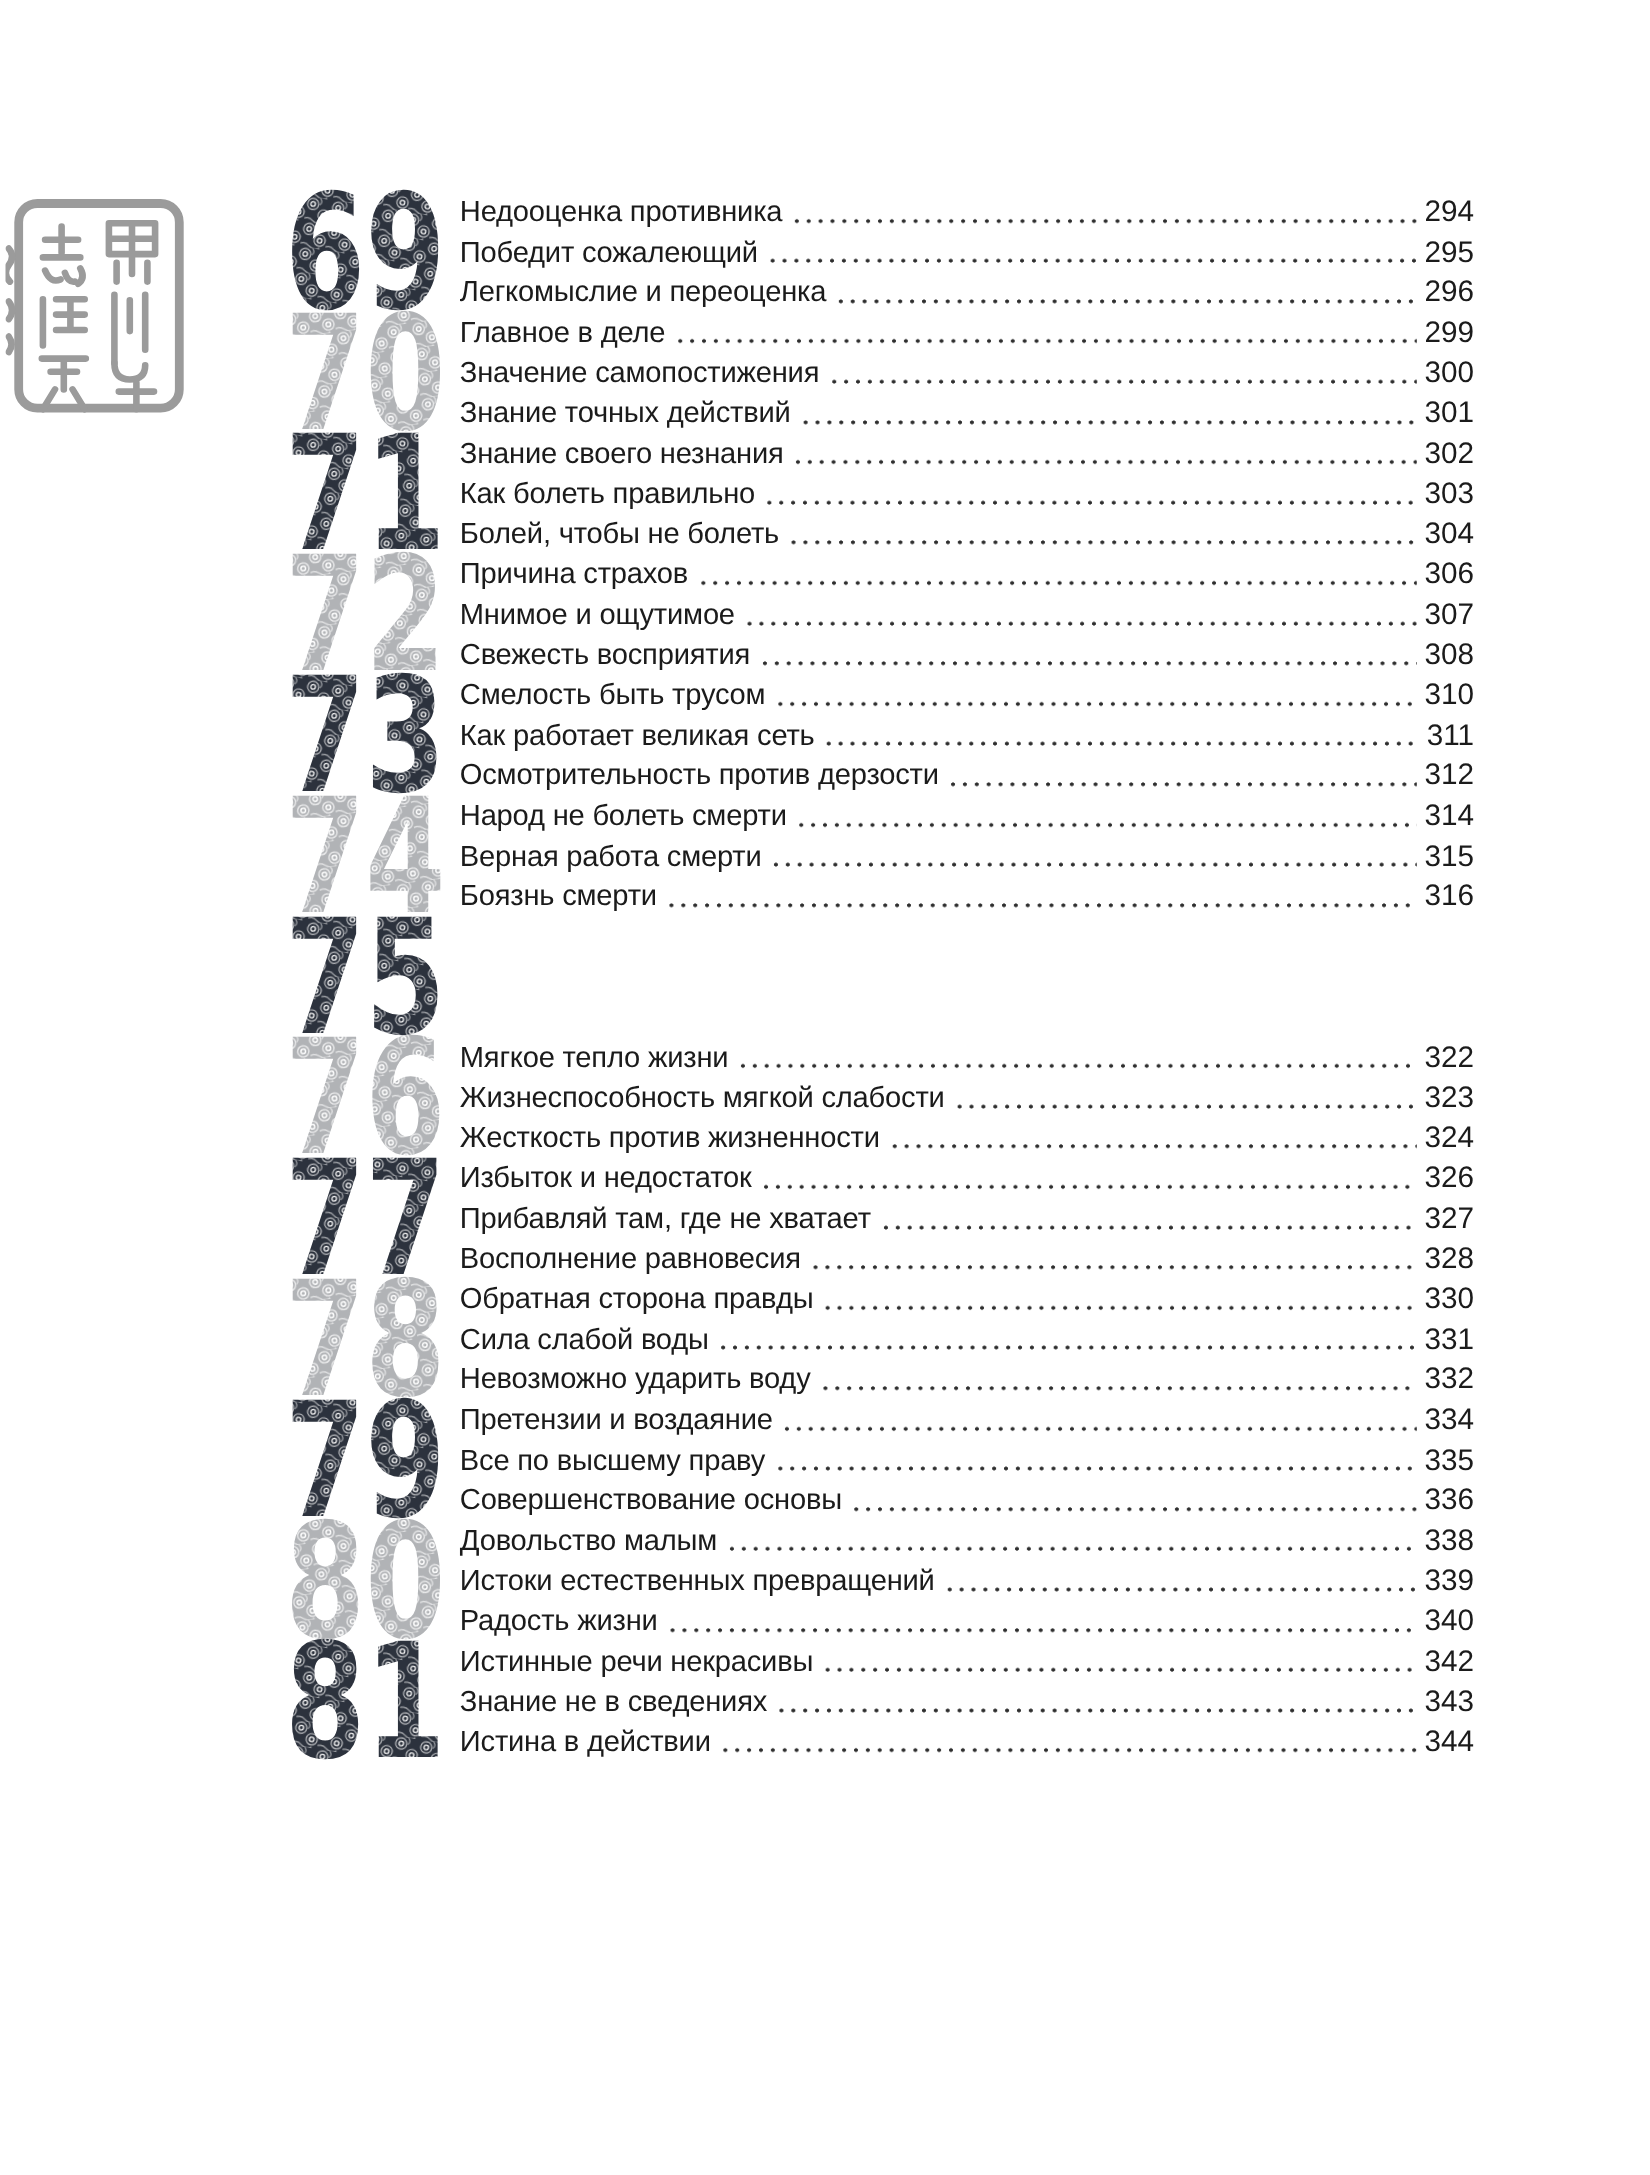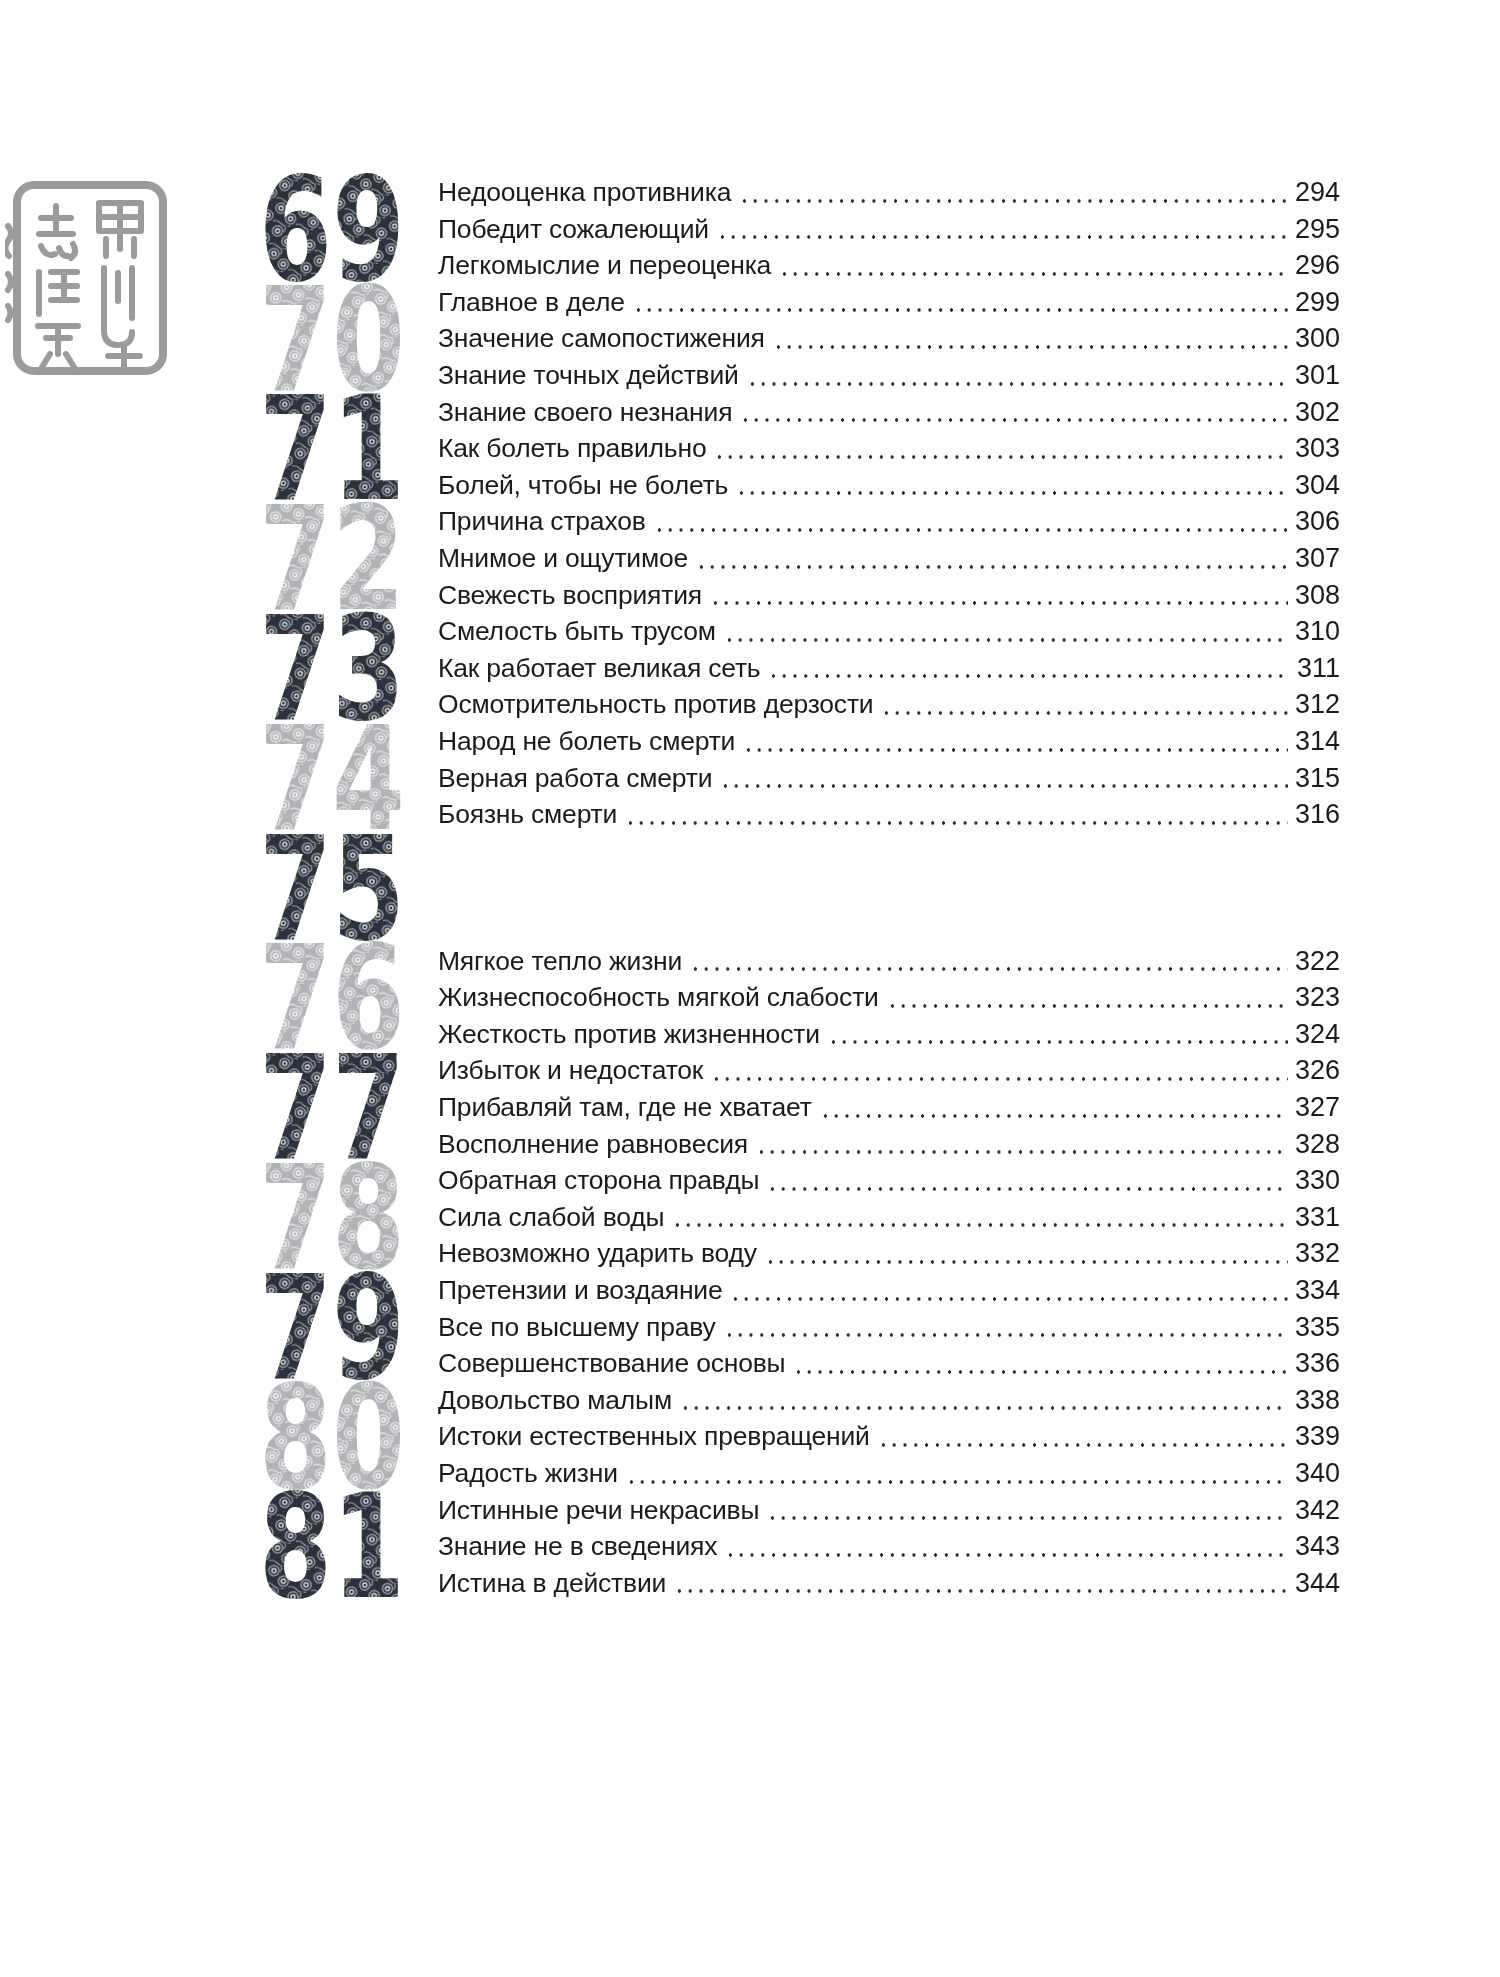--- a/index.html
+++ b/index.html
@@ -33,21 +33,20 @@
   .entry{
     display:flex;align-items:baseline;
     height:36.6px;line-height:36.6px;
     white-space:nowrap;
   }
   .title{
     font-size:26.5px;color:#1b1b1b;
     letter-spacing:-0.2px;
     flex:0 0 auto;
     margin-right:6px;
-    margin-left:20px;
   }
   .leader{
     flex:1 1 auto;
     align-self:stretch;
     margin-right:7px;
     background-image:radial-gradient(circle,#2e2e2e 1.5px,transparent 1.9px);
     background-size:10.8px 4px;
     background-repeat:repeat-x;
     background-position:left 2px bottom 8px;
   }

